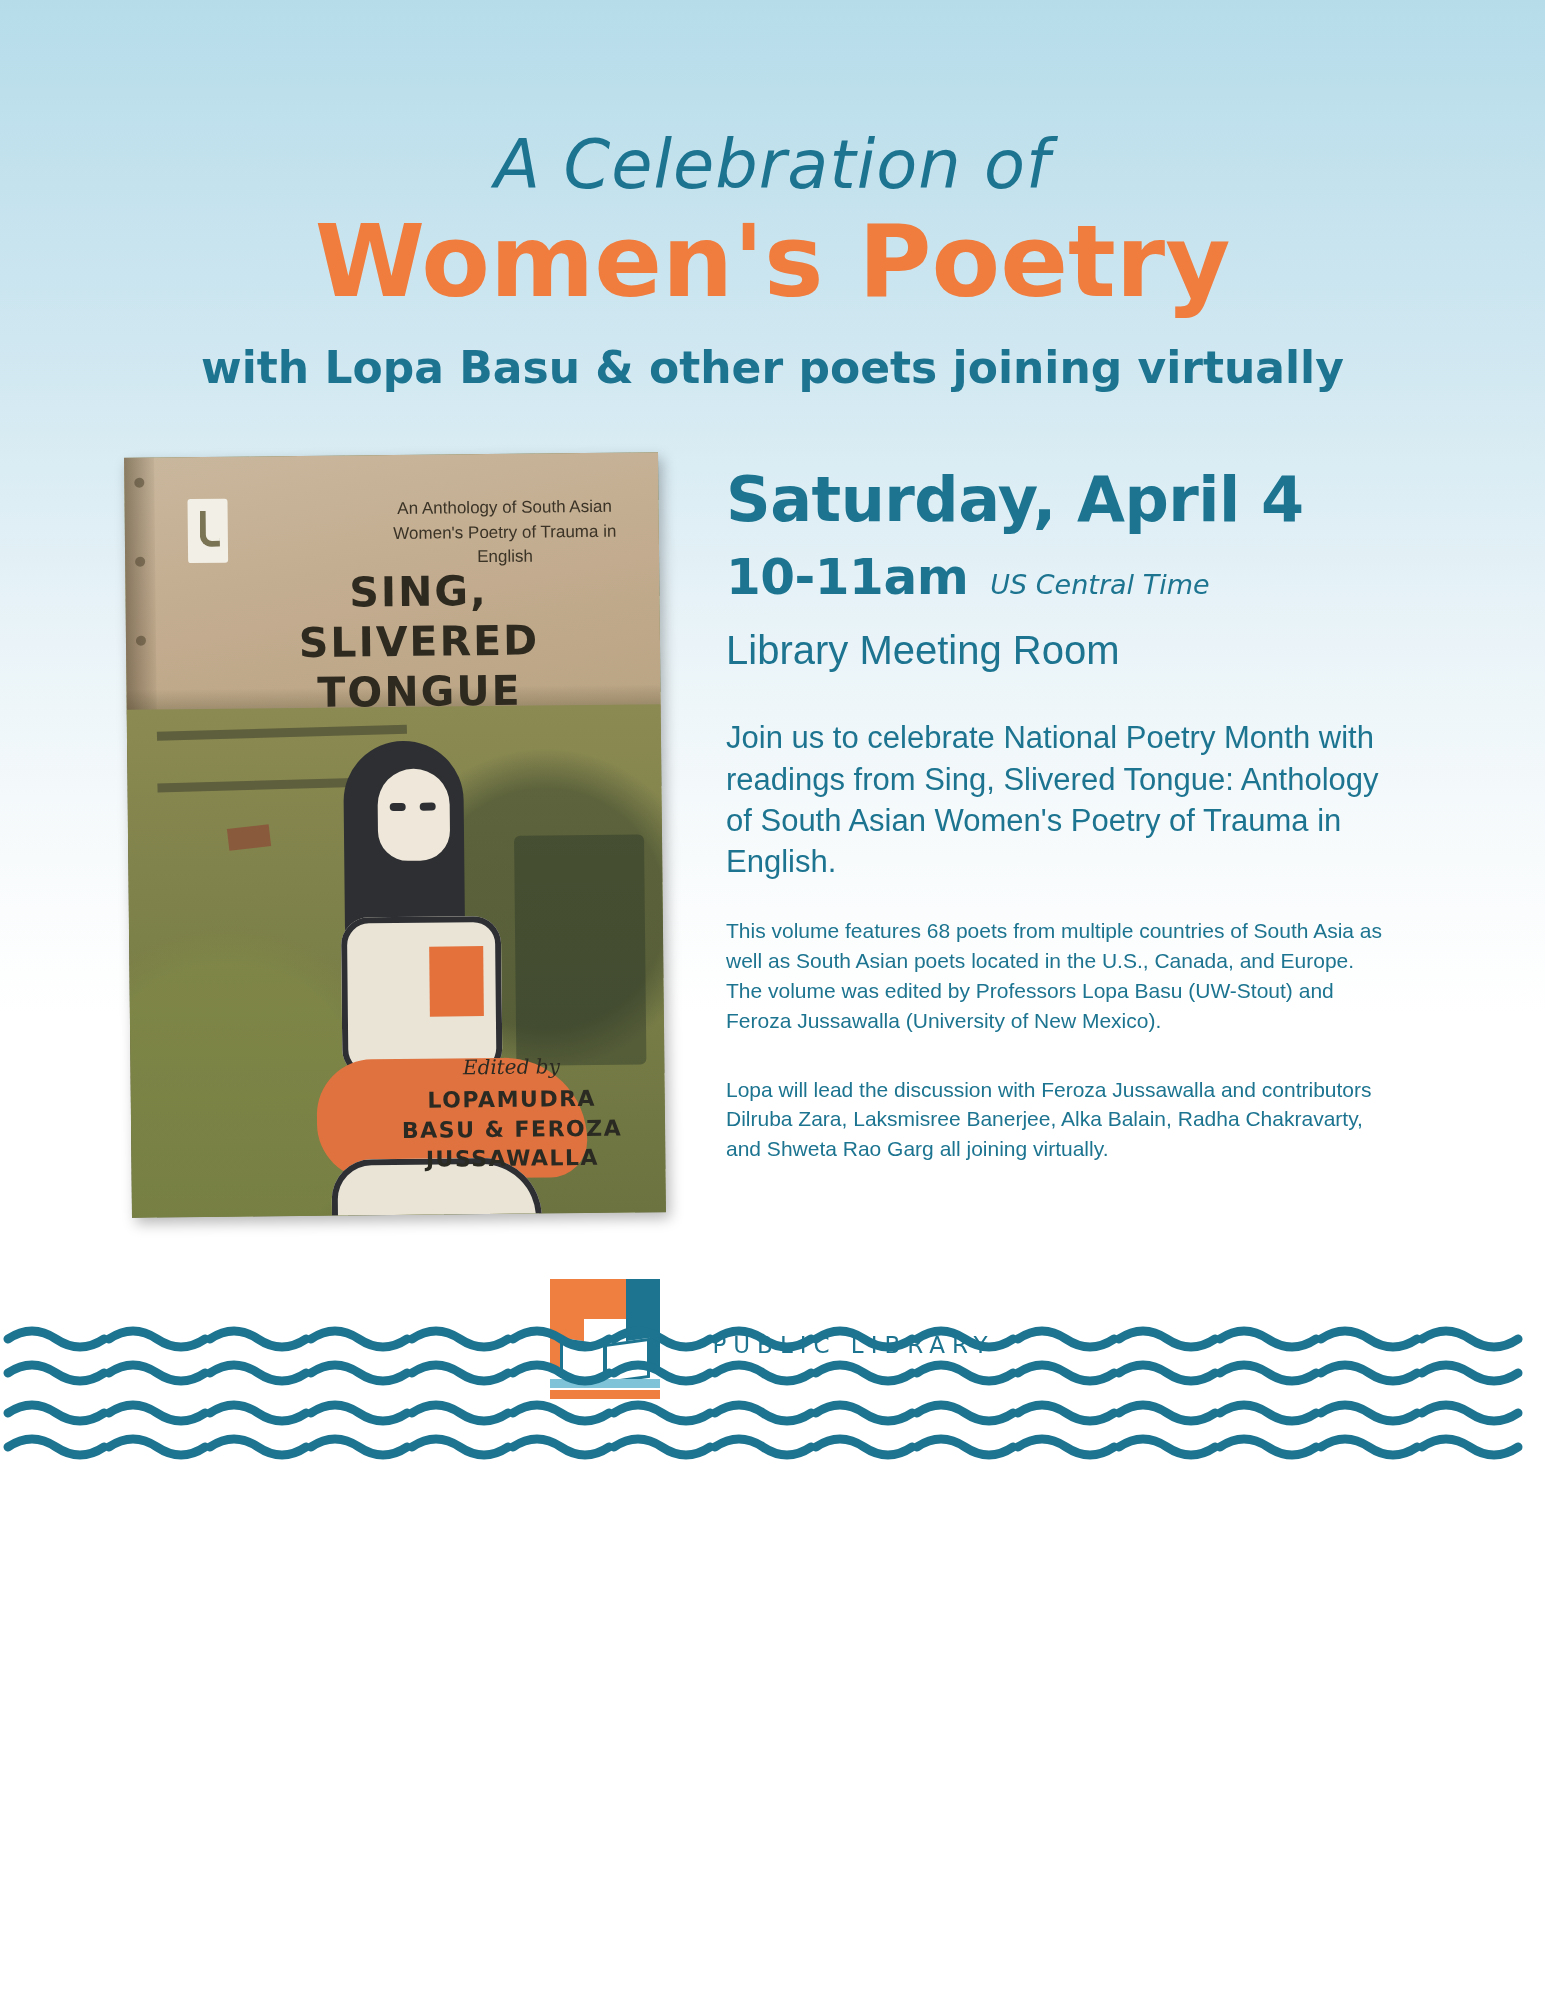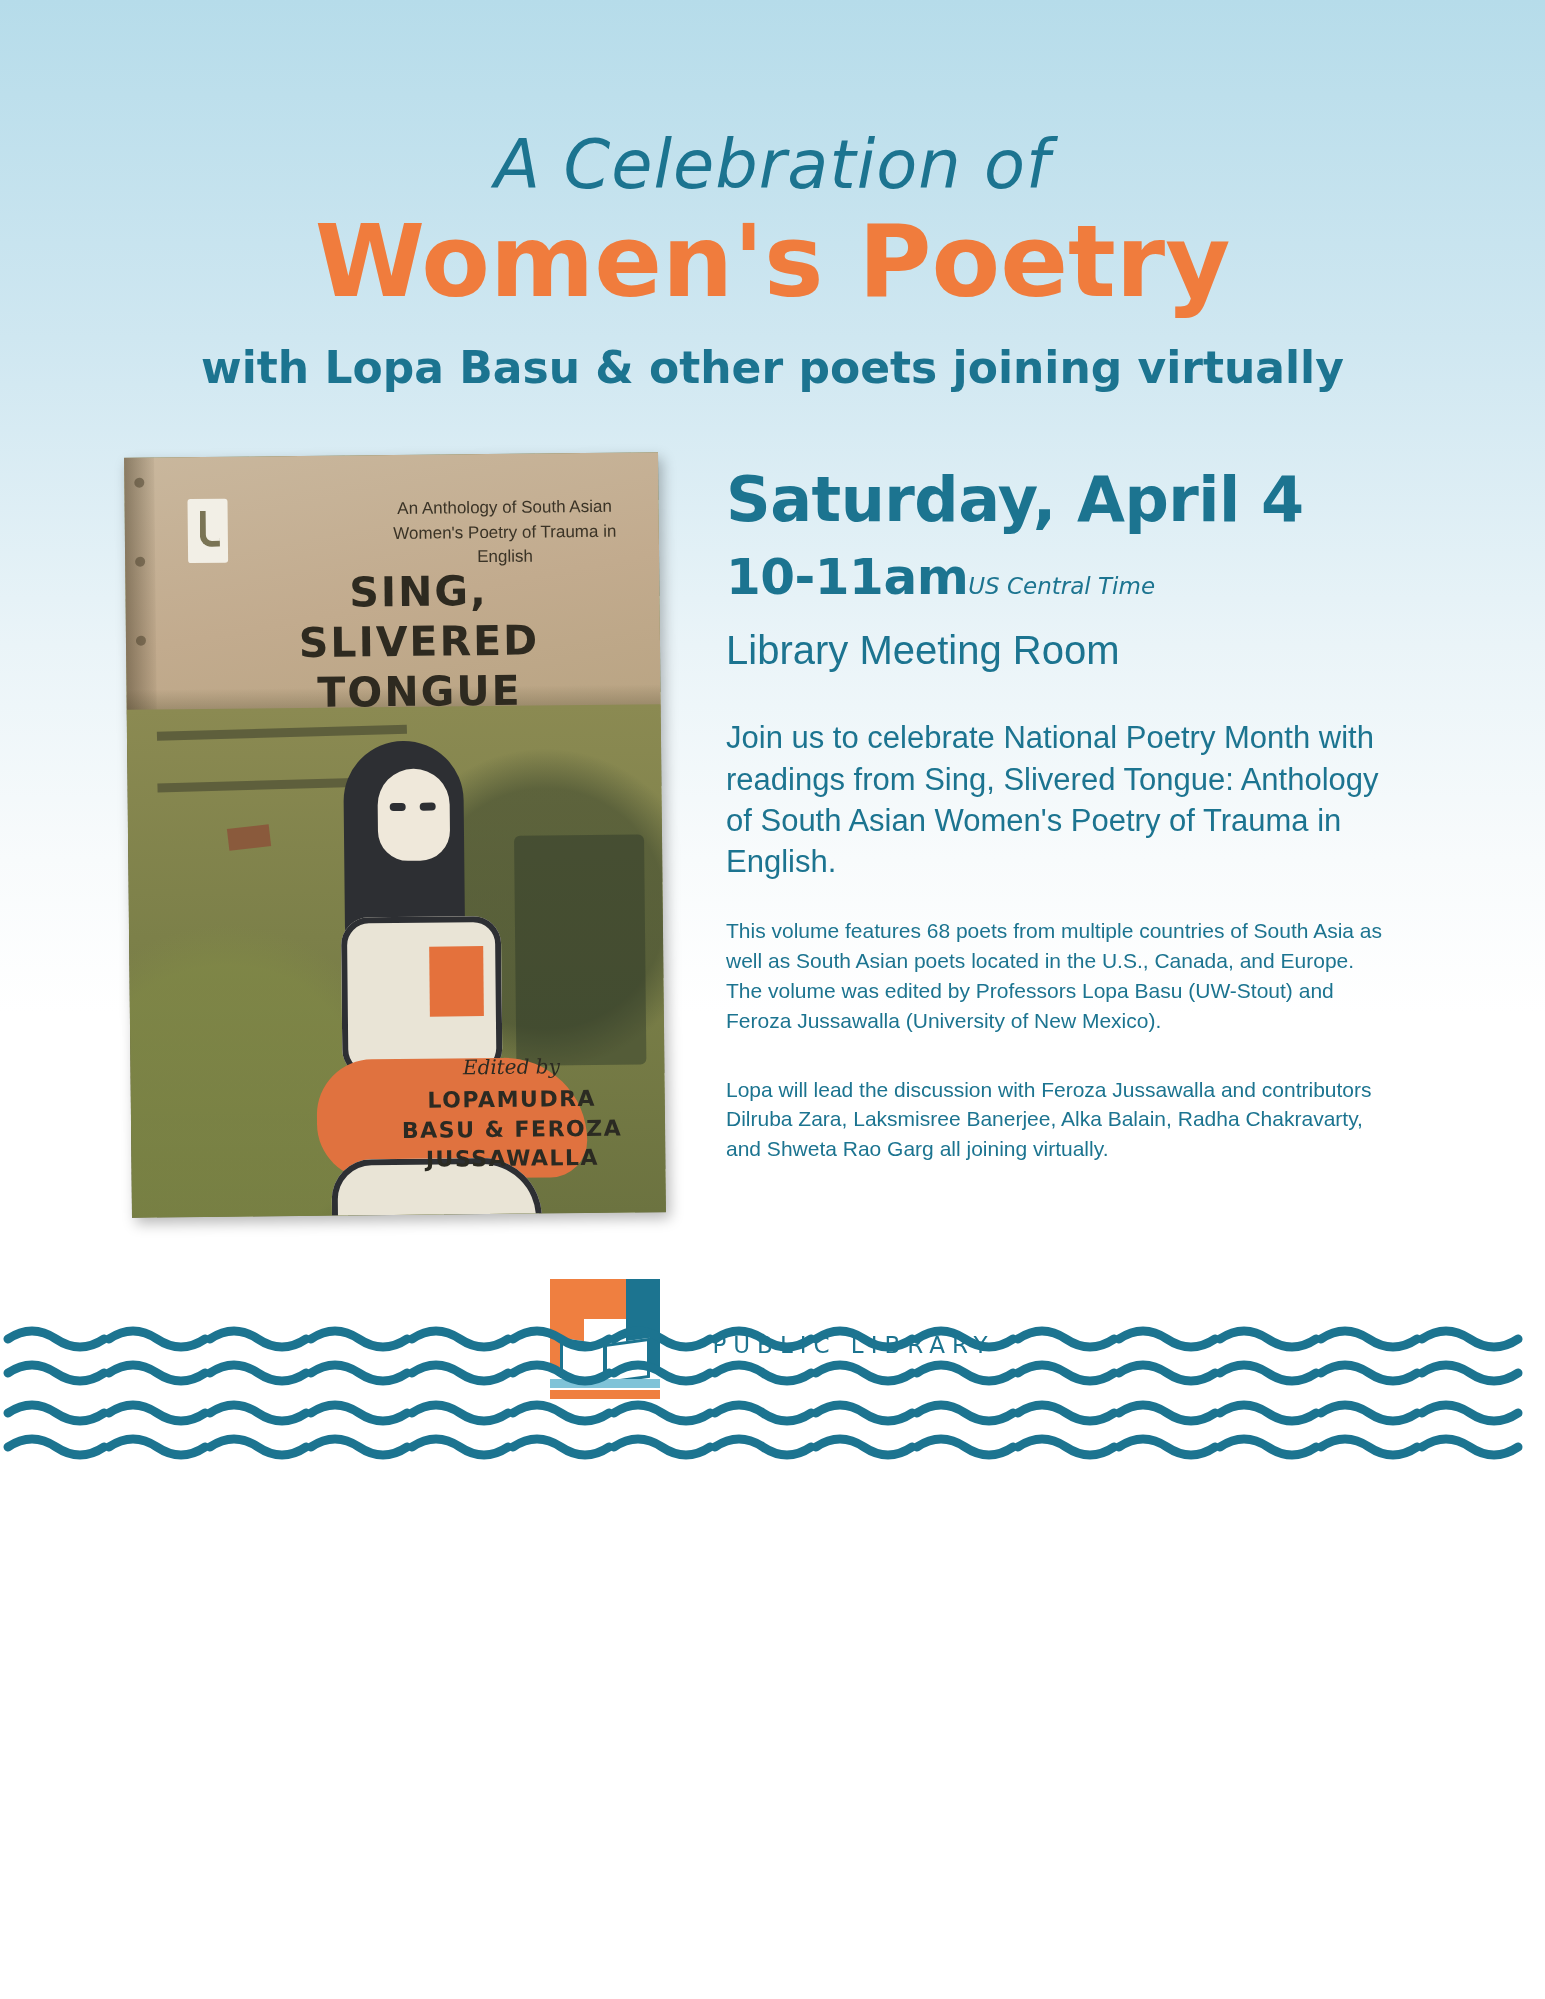--- a/index.html
+++ b/index.html
@@ -239,32 +239,33 @@
     font-weight: bold;
     font-size: 62px;
     color: #1c7490;
     line-height: 1.05;
     letter-spacing: -0.5px;
   }
   .time-row {
     margin-top: 16px;
     display: flex;
     align-items: baseline;
+    gap: 22px;
   }
   .time {
     font-family: "DejaVu Sans", sans-serif;
     font-weight: bold;
     font-size: 50px;
     color: #1c7490;
     letter-spacing: -0.5px;
   }
   .timezone {
     font-family: "DejaVu Sans", sans-serif;
     font-style: italic;
-    font-size: 23px;
+    font-size: 27px;
     color: #1c7490;
   }
   .location {
     margin-top: 22px;
     font-family: "Liberation Sans", sans-serif;
     font-size: 40px;
     color: #1c7490;
   }
   .lead {
     margin-top: 44px;

